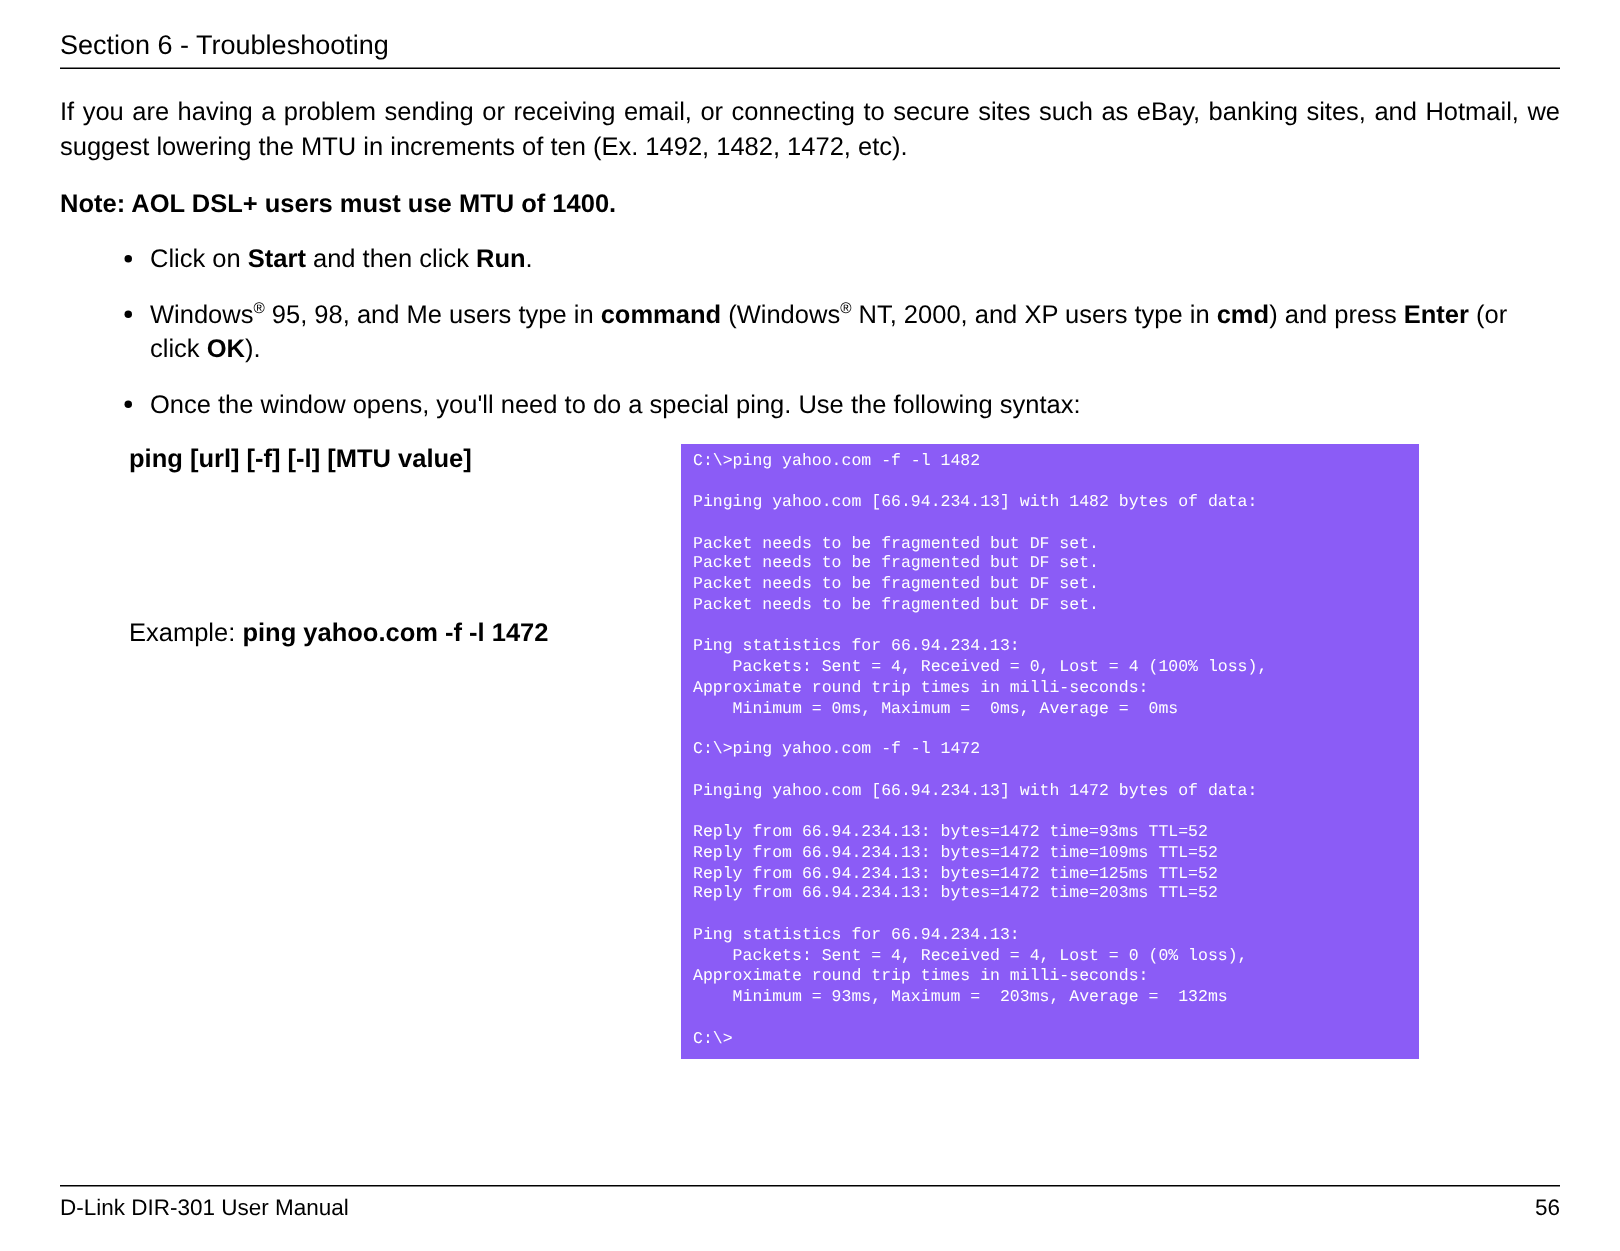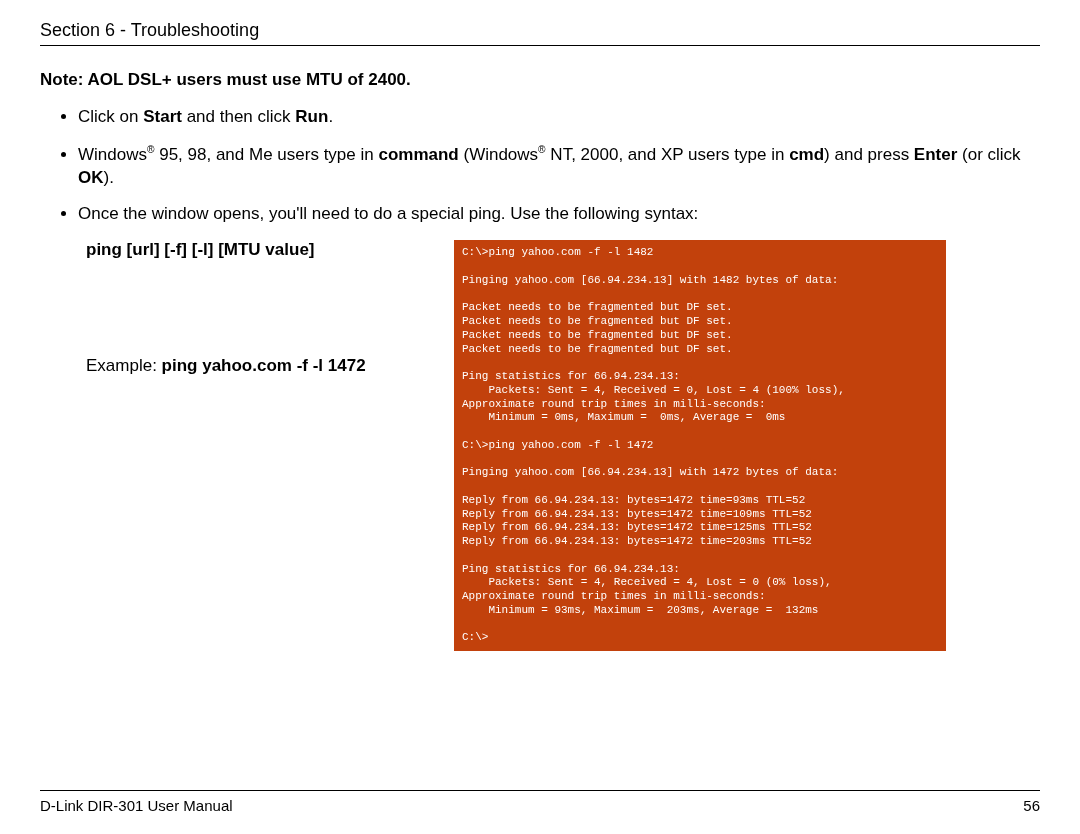--- a/index.html
+++ b/index.html
@@ -16,37 +16,37 @@
   .header-row {
     font-size: 18px;
     padding-bottom: 4px;
     border-bottom: 1.5px solid #000;
     margin-bottom: 18px;
   }
   .content { flex: 1; }
   .q-heading { font-weight: bold; margin-bottom: 18px; line-height: 1.35; }
   .para { margin-bottom: 16px; line-height: 1.35; text-align: justify; }
   .note-bold { font-weight: bold; margin-bottom: 16px; margin-top: 6px; }
-  .bullets { margin-left: 38px; margin-top: 4px; }
+  .bullets { margin-left: 60px; margin-top: 4px; }
   .bullets li { list-style: disc; margin-bottom: 14px; line-height: 1.35; }
   .syntax-row {
     display: flex;
     align-items: flex-start;
     margin-top: 6px;
     gap: 28px;
   }
   .syntax-left {
     margin-left: 46px;
     width: 340px;
     flex-shrink: 0;
   }
   .syntax-left .cmd { font-weight: bold; margin-bottom: 96px; }
   .syntax-left .example { }
   .terminal {
-    background: #c2410c;
+    background: #8b5cf6;
     color: #fff;
     font-family: "Courier New", monospace;
     font-size: 11px;
     line-height: 1.25;
     padding: 6px 8px;
     width: 492px;
     white-space: pre;
   }
   .footer-row {
     border-top: 1.5px solid #000;
@@ -62,22 +62,23 @@
 </head>
 <body>
 
 <div class="header-row">
   <span>Section 6 - Troubleshooting</span>
 </div>
 
 <div class="content">
 
 
+  <p class="para">If you are having a problem sending or receiving email, or connecting to secure sites such as eBay, banking sites, and Hotmail, we suggest lowering the MTU in increments of ten (Ex. 1492, 1482, 1472, etc).</p>
 
-  <p class="note-bold">Note: AOL DSL+ users must use MTU of 2400.</p>
+  <p class="note-bold">Note: AOL DSL+ users must use MTU of 1400.</p>
 
 
   <ul class="bullets">
     <li>
       <span>Click on </span><b>Start</b><span> and then click </span><b>Run</b><span>.</span>
     </li>
     <li>
       <span>Windows</span><sup>®</sup><span> 95, 98, and Me users type in </span><b>command</b><span> (Windows</span><sup>®</sup><span> NT, 2000, and XP users type in </span><b>cmd</b><span>) and press </span><b>Enter</b><span> (or click </span><b>OK</b><span>).</span>
     </li>
     <li>Once the window opens, you'll need to do a special ping. Use the following syntax:</li>

